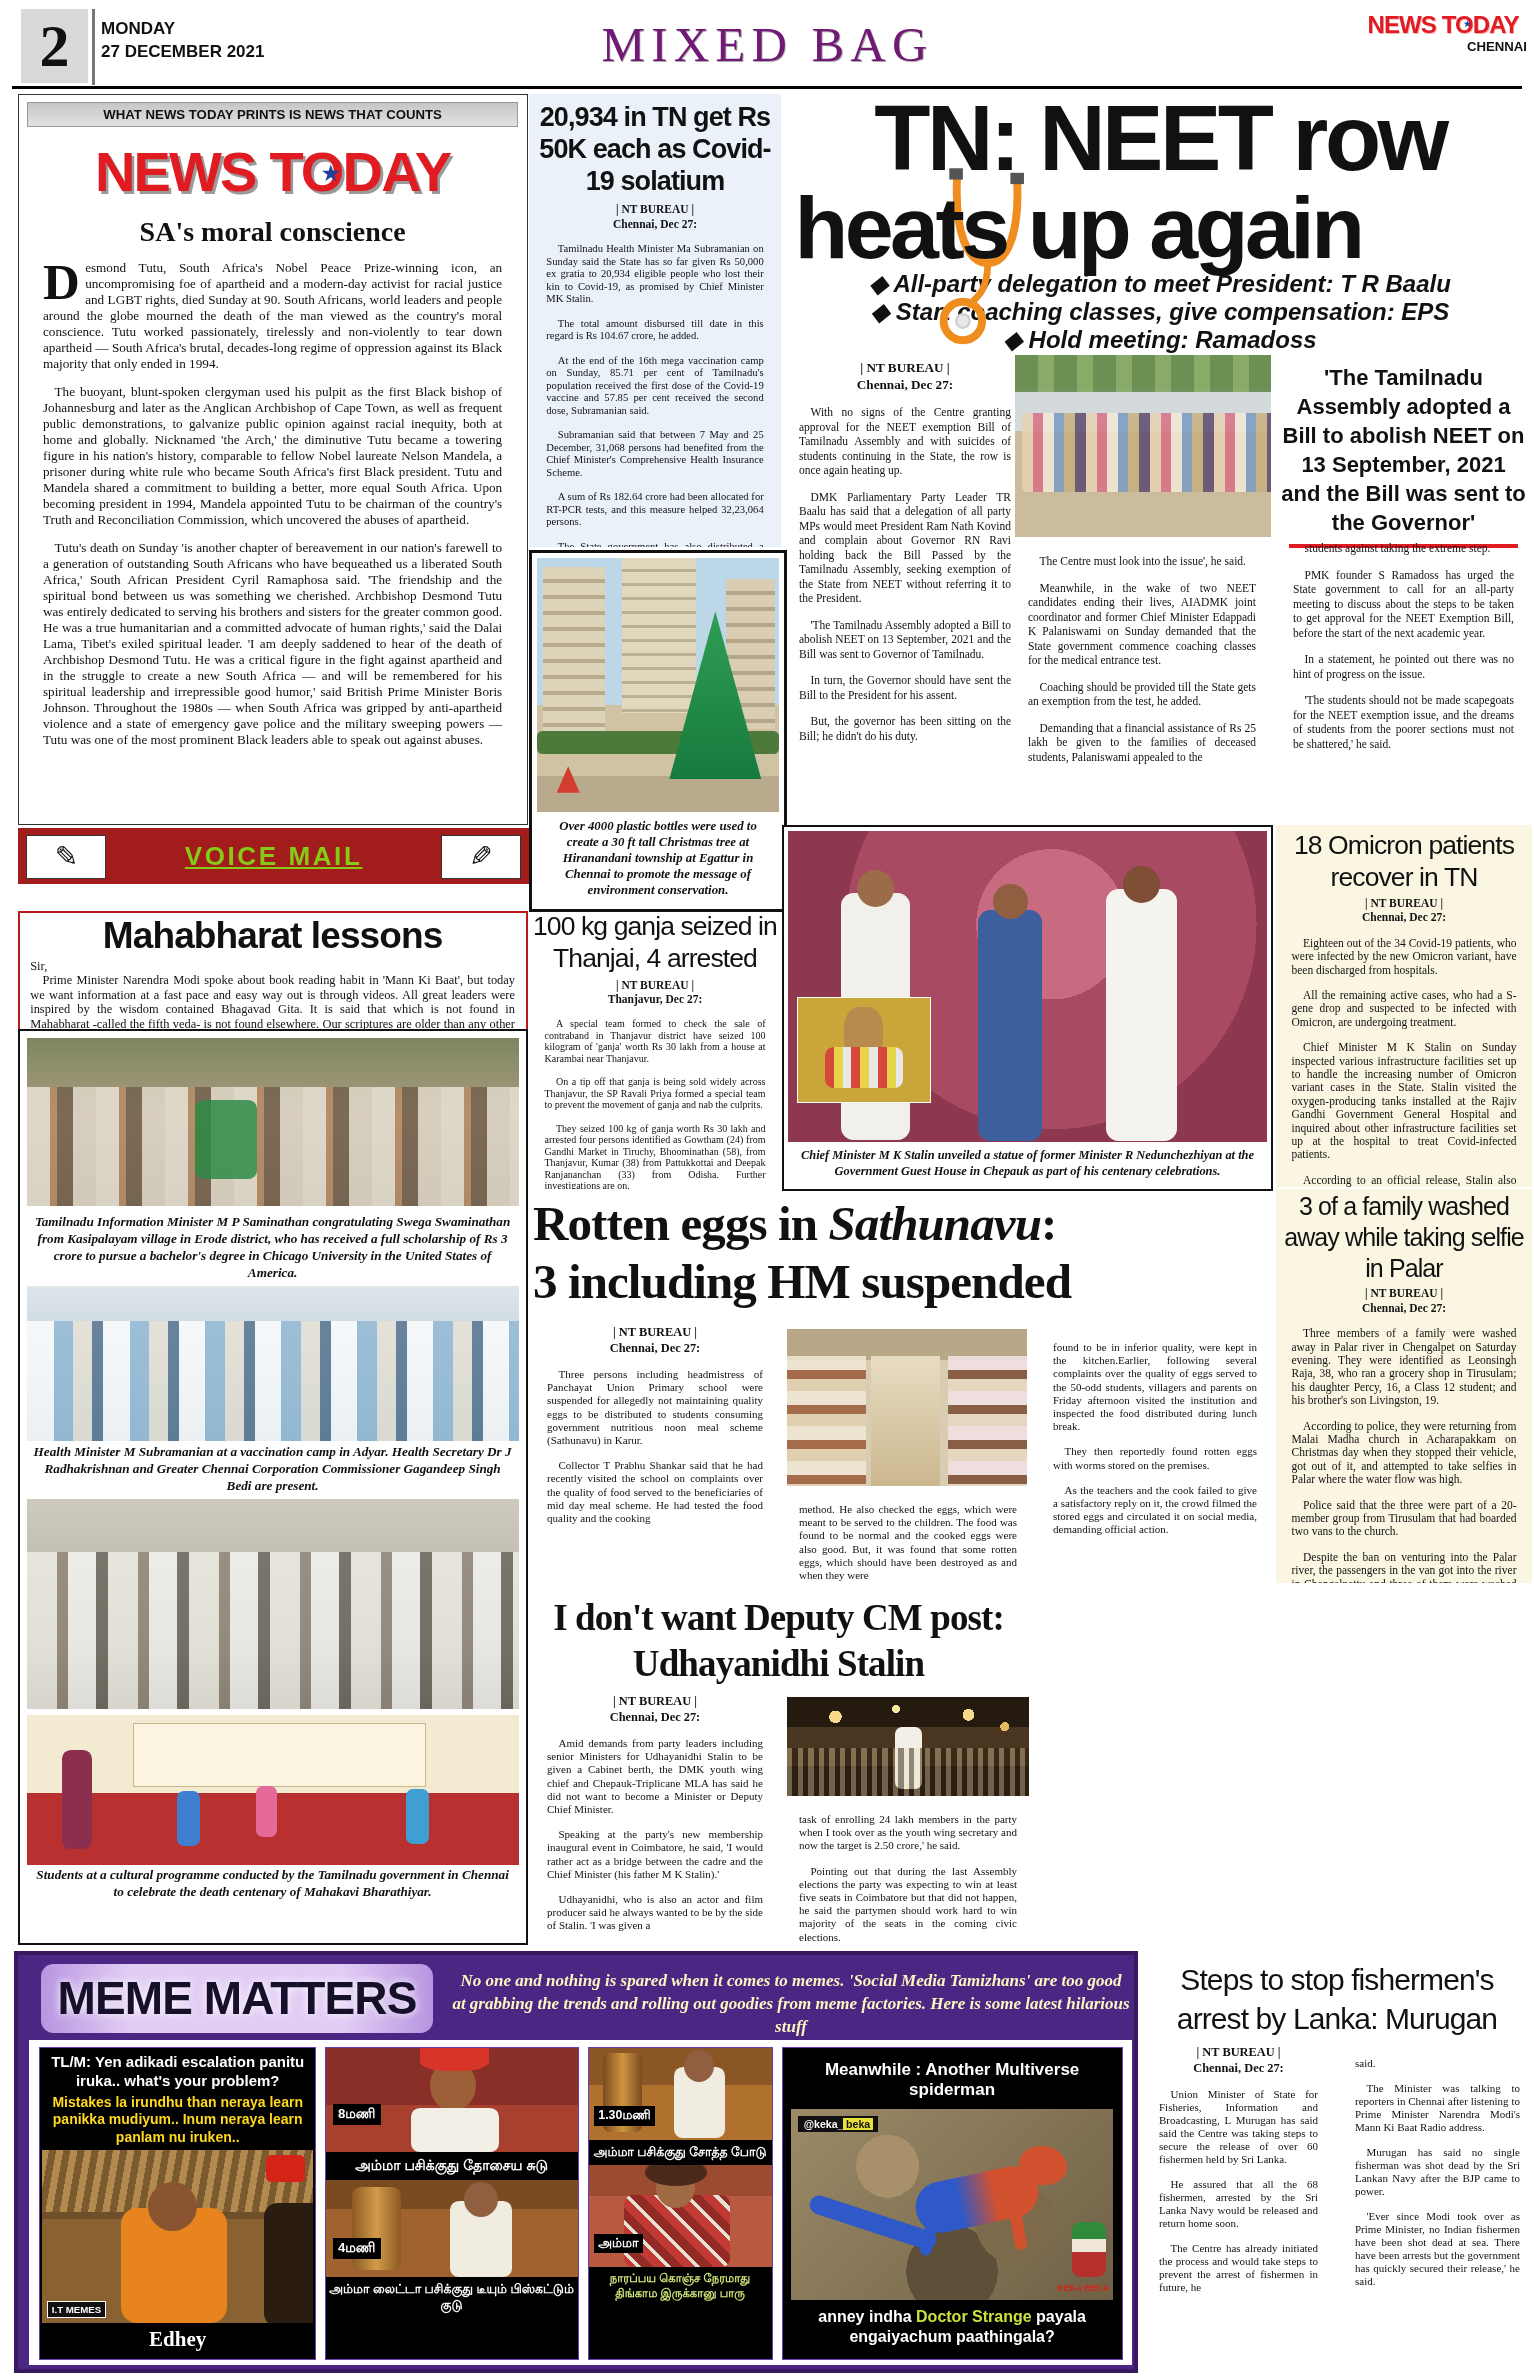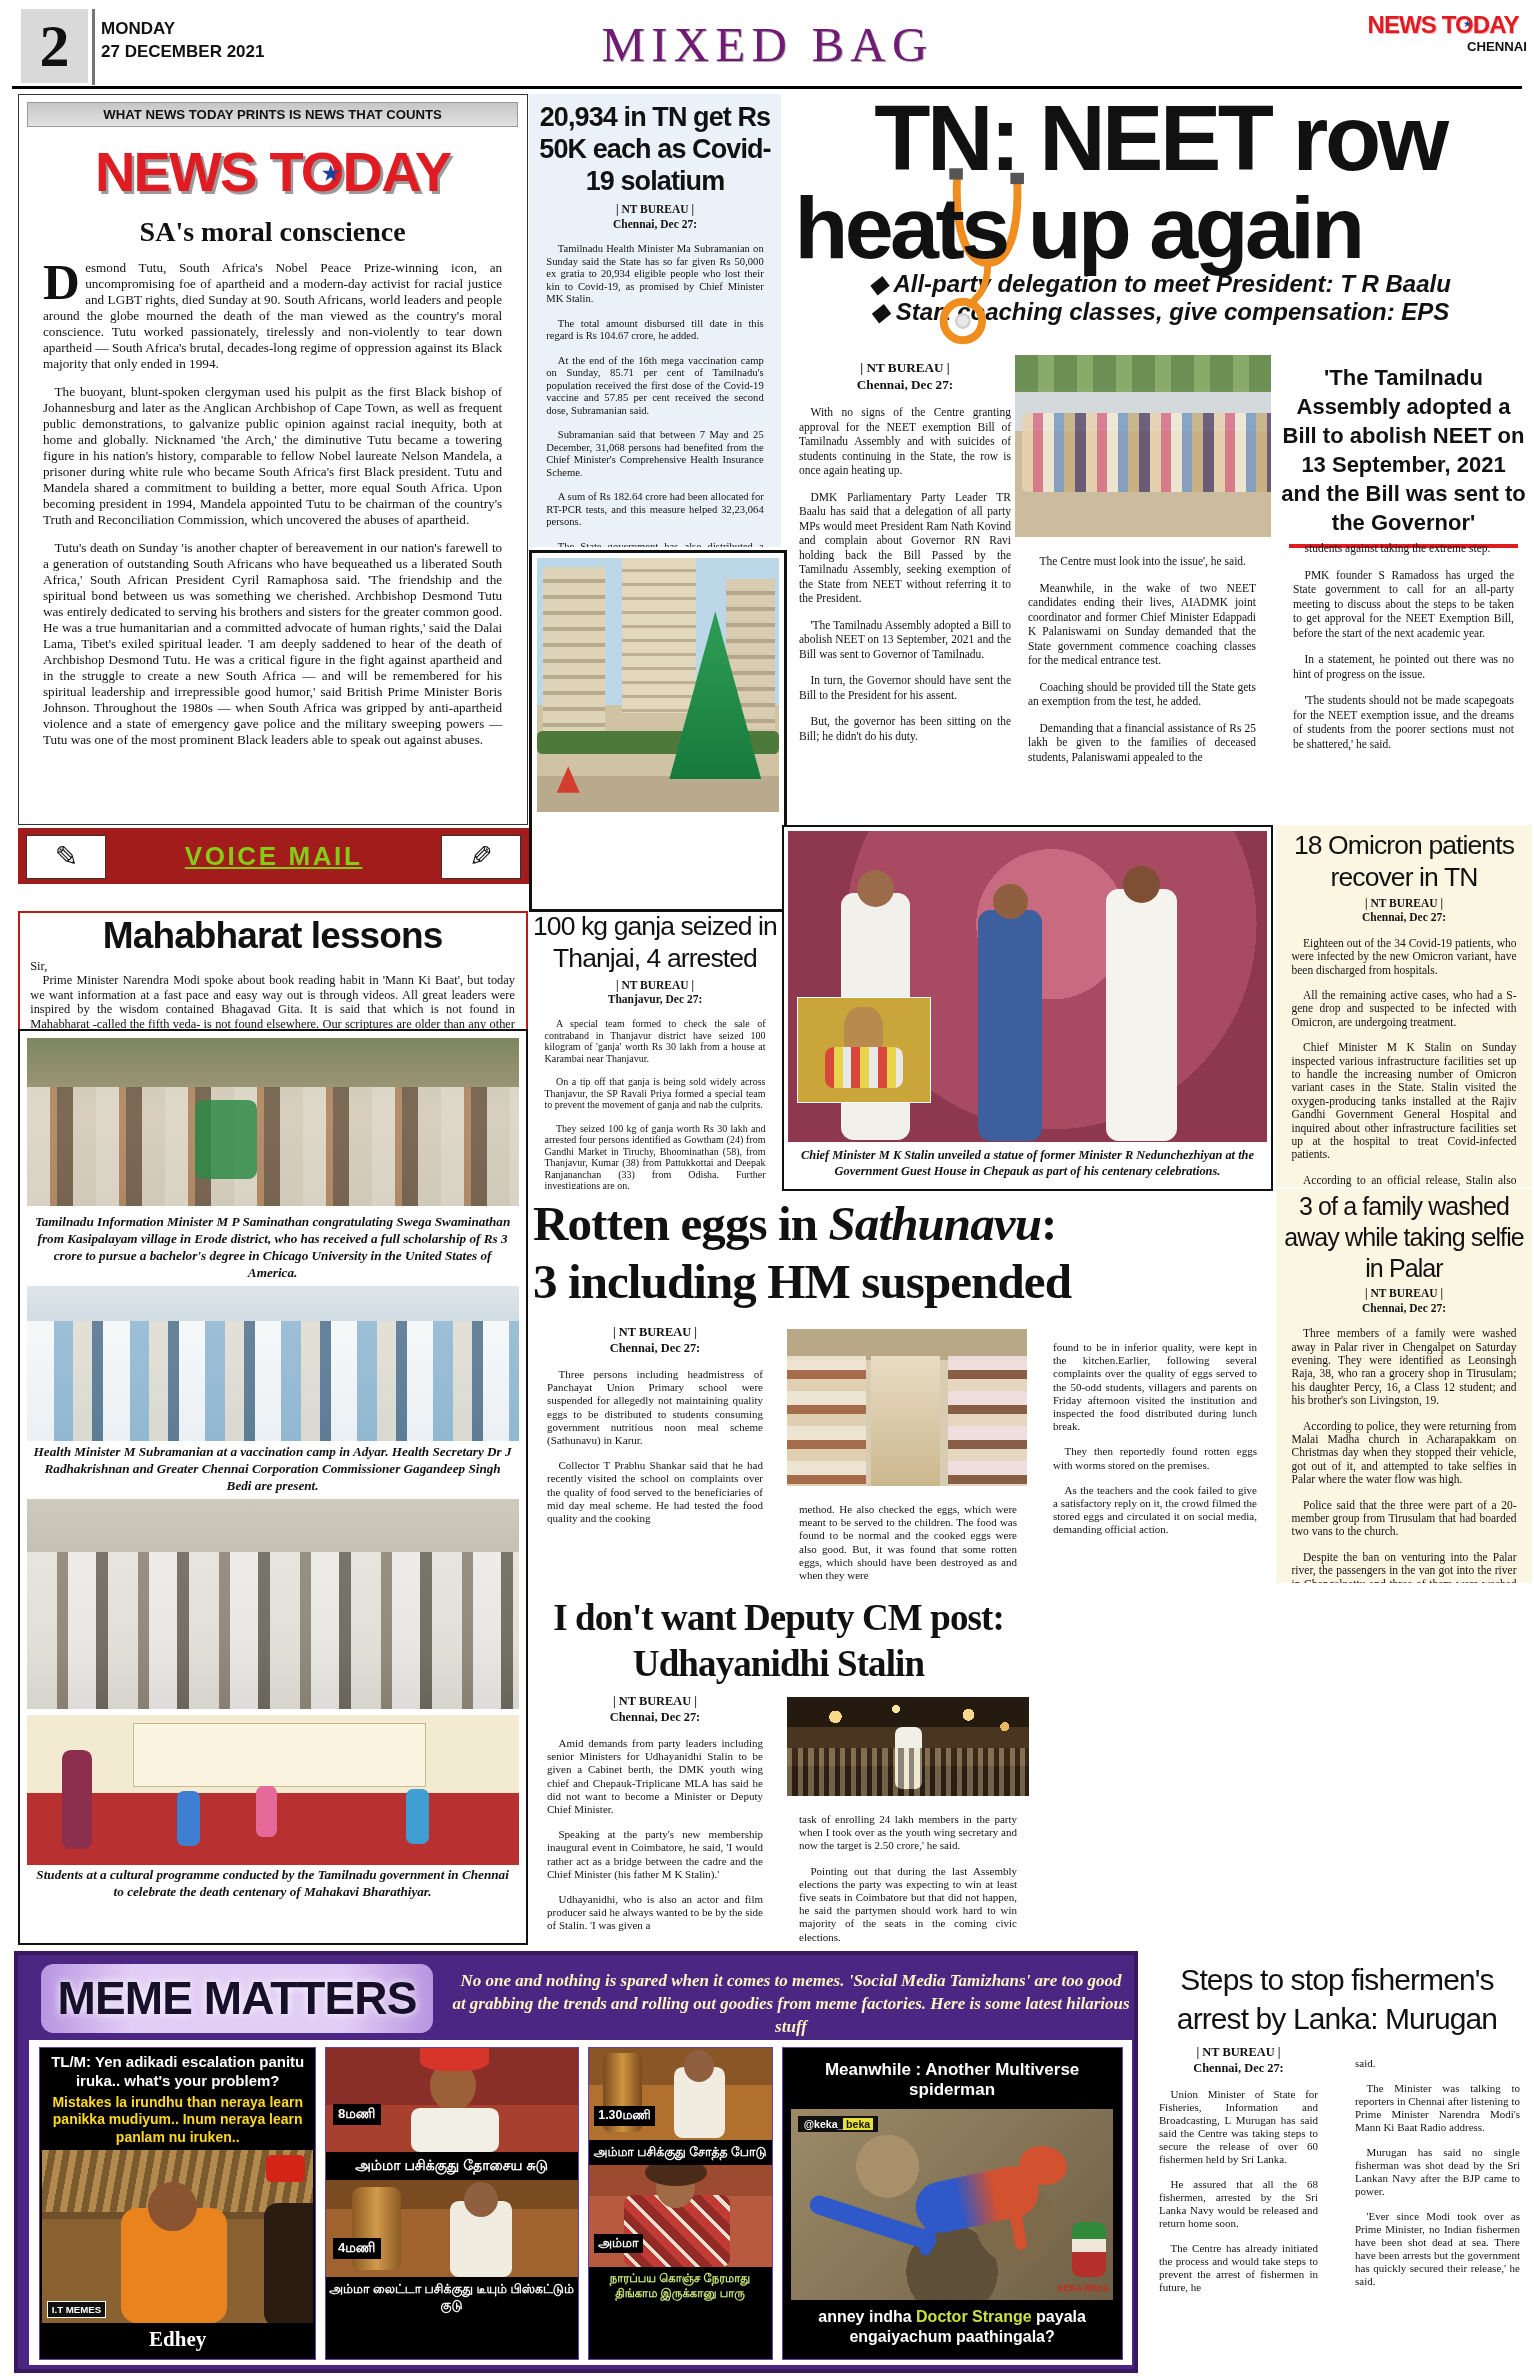--- a/index.html
+++ b/index.html
@@ -108,20 +108,21 @@
 
   <div class="abs" style="left:529px;top:550px;width:252px;height:356px;border:3.5px solid #111;background:#fff;overflow:hidden;">
     <div class="phr" style="margin:5.3px;height:254px;background:linear-gradient(180deg,#bcd7e8 0 58%,#cfc3a4 58% 86%,#b9a98d 86% 100%);">
       <div class="abs" style="left:5.3px;top:8.8px;width:62px;height:168px;background:repeating-linear-gradient(180deg,#ddd3b8 0 12.4px,#b9ac8d 12.4px 16px);"></div>
       <div class="abs" style="left:85px;top:0;width:74px;height:155px;background:repeating-linear-gradient(180deg,#e2d8bd 0 10.6px,#bdb092 10.6px 14px);"></div>
       <div class="abs" style="right:3.5px;top:21px;width:49px;height:150px;background:repeating-linear-gradient(180deg,#d8cdb2 0 12.4px,#b3a689 12.4px 16px);"></div>
       <div class="abs" style="left:0;top:173px;width:100%;height:23px;background:#4d7a3a;border-radius:5.3px;"></div>
       <div class="abs" style="left:132px;top:53px;width:92px;height:168px;background:linear-gradient(180deg,#2f9e55,#177a3d);clip-path:polygon(50% 0,100% 100%,0 100%);"></div>
       <div class="abs" style="left:19.4px;top:208px;width:23px;height:26.5px;background:#d33d2f;clip-path:polygon(50% 0,100% 100%,0 100%);"></div>
     </div>
+    <div class="cap" style="margin:3.5px 10.6px 0 10.6px;font-size:12.8px;line-height:16px;">Over 4000 plastic bottles were used to create a 30 ft tall Christmas tree at Hiranandani township at Egattur in Chennai to promote the message of environment conservation.</div>
   </div>
 
   <div class="abs" style="left:529px;top:910px;width:252px;height:279px;overflow:hidden;">
     <div class="sans ctr" style="font-size:26.5px;line-height:32px;letter-spacing:-0.9px;">100 kg ganja seized in Thanjai, 4 arrested</div>
     <div class="byl" style="margin-top:3.5px;">| NT BUREAU |</div>
     <div class="byl">Thanjavur, Dec 27:</div>
     <div class="art" style="margin:2.6px 3.5px 0 3.5px;font-size:10px;line-height:11.5px;">
       <p>A special team formed to check the sale of contraband in Thanjavur district have seized 100 kilogram of 'ganja' worth Rs 30 lakh from a house at Karambai near Thanjavur.</p>
       <p>On a tip off that ganja is being sold widely across Thanjavur, the SP Ravali Priya formed a special team to prevent the movement of ganja and nab the culprits.</p>
       <p>They seized 100 kg of ganja worth Rs 30 lakh and arrested four persons identified as Gowtham (24) from Gandhi Market in Tiruchy, Bhoominathan (58), from Thanjavur, Kumar (38) from Pattukkottai and Deepak Ranjananchan (33) from Odisha. Further investigations are on.</p>
@@ -135,20 +136,21 @@
     <circle cx="30" cy="137" r="17" fill="none" stroke="#ef8d1f" stroke-width="7"></circle>
     <circle cx="30" cy="137" r="6" fill="#e8e8e8" stroke="#cfcfcf" stroke-width="2"></circle>
     <rect x="18" y="2" width="12" height="10" fill="#555"></rect>
     <rect x="72" y="6" width="12" height="10" fill="#555"></rect>
   </svg>
   <div class="abs sans ctr" style="left:778px;top:183px;width:600px;font-weight:900;font-size:88px;line-height:90px;letter-spacing:-3.5px;z-index:2;">heats up again</div>
 
   <div class="abs sans" style="left:785px;top:270px;width:750px;text-align:center;font-weight:bold;font-style:italic;font-size:24px;line-height:28px;">
     <div><span>◆</span> <span>All-party delegation to meet President: T R Baalu</span></div>
     <div><span>◆</span> <span>Start coaching classes, give compensation: EPS</span></div>
+    <div><span>◆</span> <span>Hold meeting: Ramadoss</span></div>
   </div>
 
   <div class="abs" style="left:787px;top:360px;width:236px;height:460px;overflow:hidden;">
     <div class="byl" style="font-size:13.2px;">| NT BUREAU |</div>
     <div class="byl" style="font-size:13.2px;">Chennai, Dec 27:</div>
     <div class="art" style="margin-top:3.5px;font-size:11.5px;line-height:14.5px;">
       <p>With no signs of the Centre granting approval for the NEET exemption Bill of Tamilnadu Assembly and with suicides of students continuing in the State, the row is once again heating up.</p>
       <p>DMK Parliamentary Party Leader TR Baalu has said that a delegation of all party MPs would meet President Ram Nath Kovind and complain about Governor RN Ravi holding back the Bill Passed by the Tamilnadu Assembly, seeking exemption of the State from NEET without referring it to the President.</p>
       <p>'The Tamilnadu Assembly adopted a Bill to abolish NEET on 13 September, 2021 and the Bill was sent to Governor of Tamilnadu.</p>
       <p>In turn, the Governor should have sent the Bill to the President for his assent.</p>

